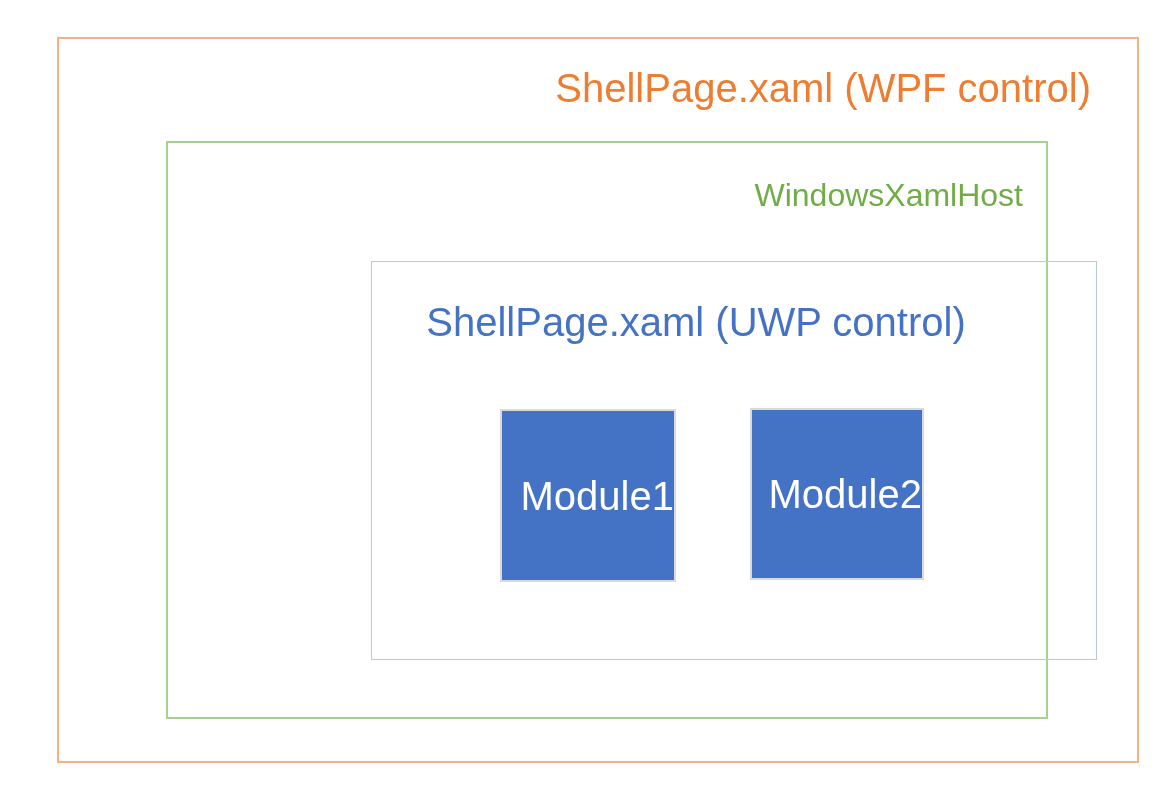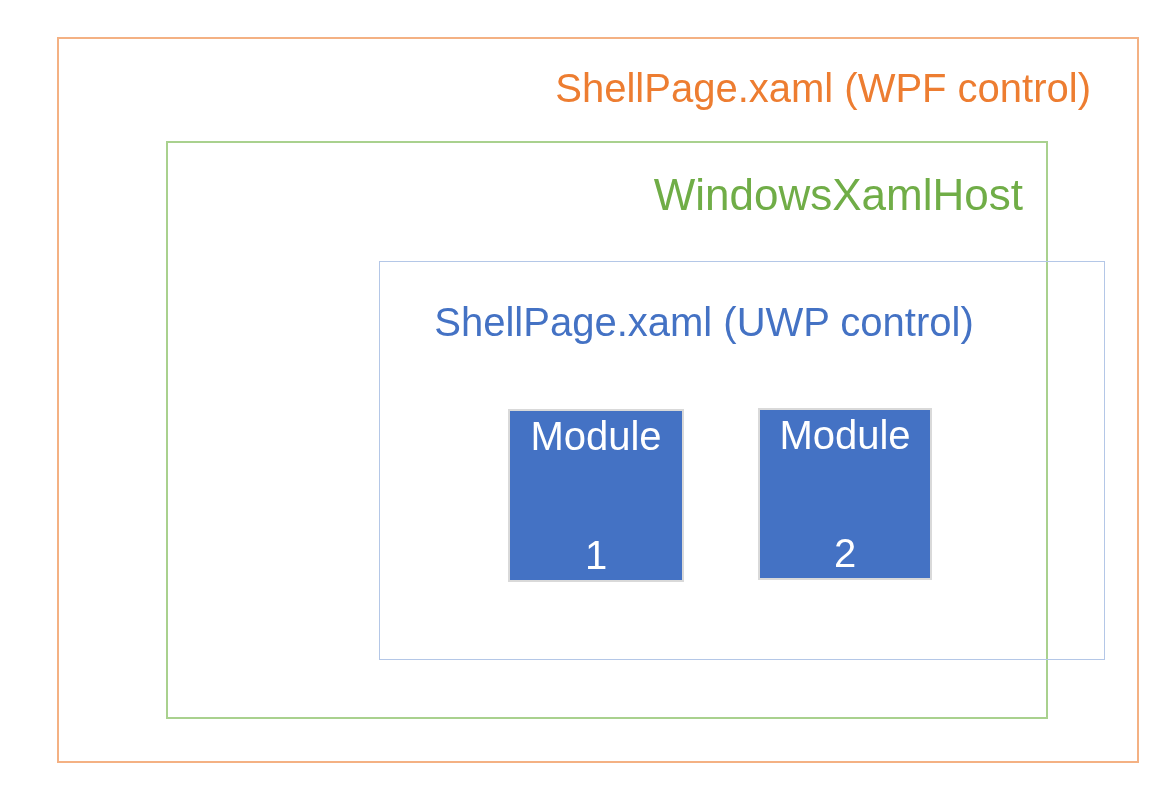--- a/index.html
+++ b/index.html
@@ -43,35 +43,34 @@
     top: 102px;
     width: 882px;
     height: 578px;
     border: 2px solid #A9D18E;
     box-sizing: border-box;
   }
   .label-host {
     position: absolute;
     top: 28px;
     right: 23px;
-    font-size: 44px;
+    font-size: 32px;
     line-height: 48px;
     color: #70AD47;
     white-space: nowrap;
   }
   
   .box-shell {
     position: absolute;
     left: 203px;
     top: 118px;
     width: 726px;
     height: 399px;
     border: 1px solid #B4C7E7;
     box-sizing: border-box;
-    margin-left: 8px;
   }
   .label-shell {
     position: absolute;
     top: 36px;
     left: 0;
     width: 100%;
     padding-right: 76px;
     box-sizing: border-box;
     text-align: center;
     font-size: 40px;
@@ -79,23 +78,23 @@
     color: #4472C4;
     white-space: nowrap;
   }
   
   .module {
     position: absolute;
     background: #4472C4;
     border: 2px solid #D9D9D9;
     box-sizing: border-box;
     display: flex;
-    flex-direction: column;
+    flex-direction: row;
     align-items: center;
-    justify-content: space-between;
+    justify-content: flex-end;
     color: #FFFFFF;
     font-size: 40px;
     line-height: 50px;
     text-align: center;
   }
   .module-1 {
     left: 128px;
     top: 147px;
     width: 176px;
     height: 173px;

